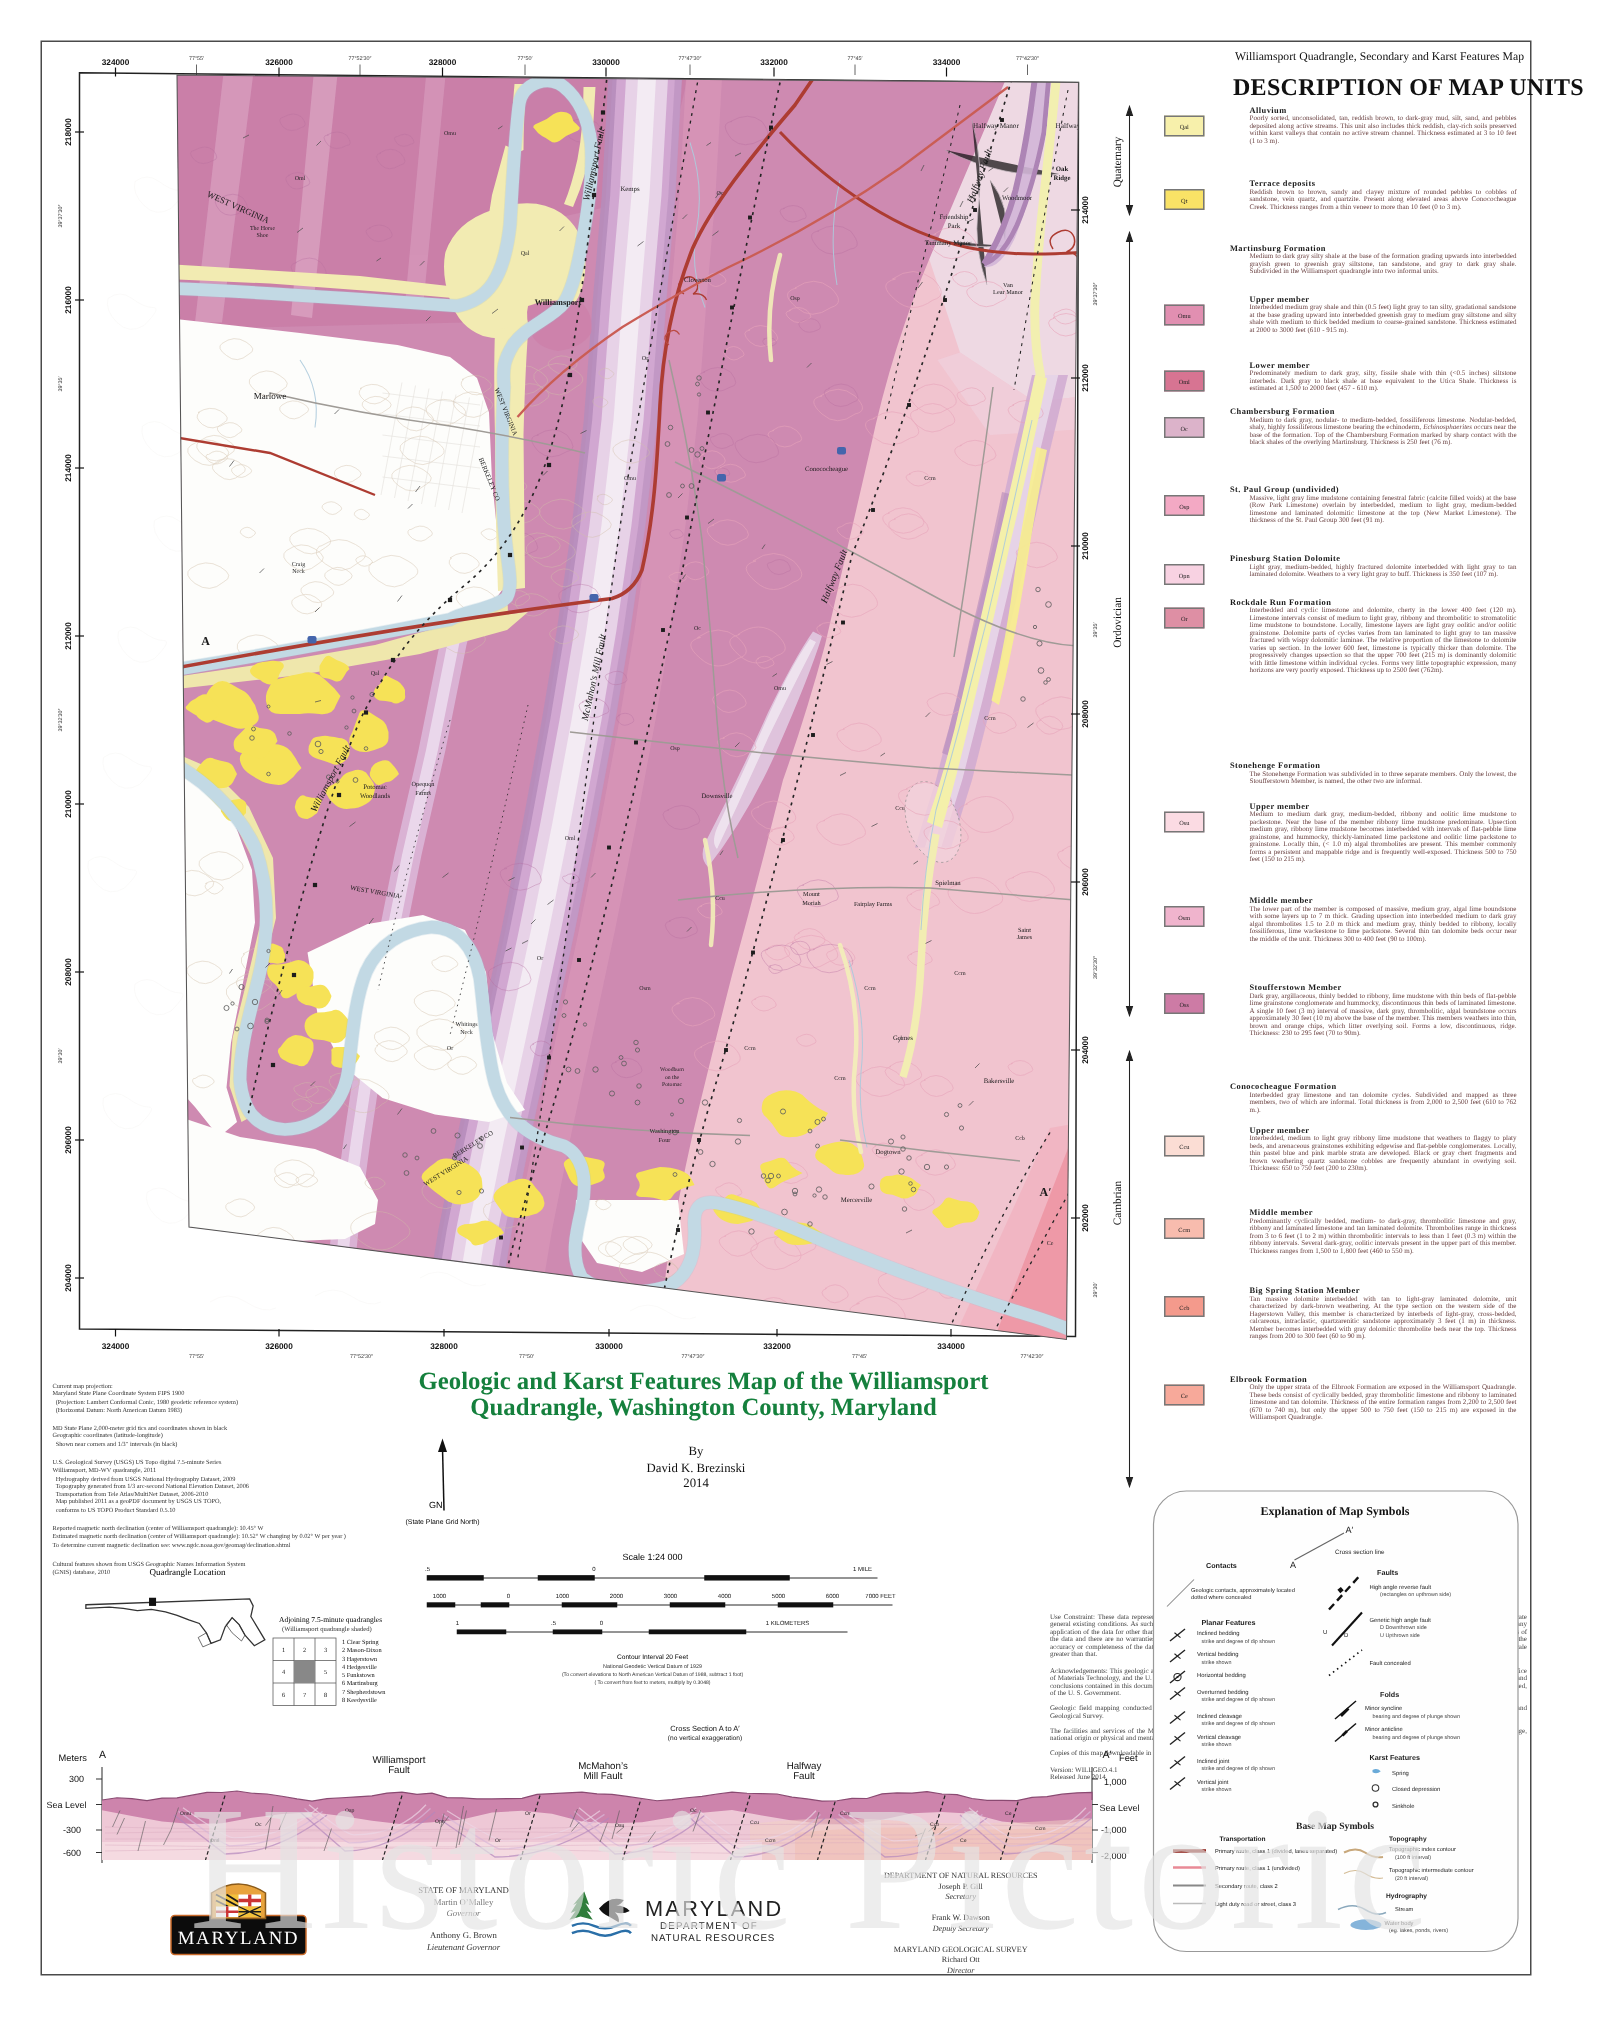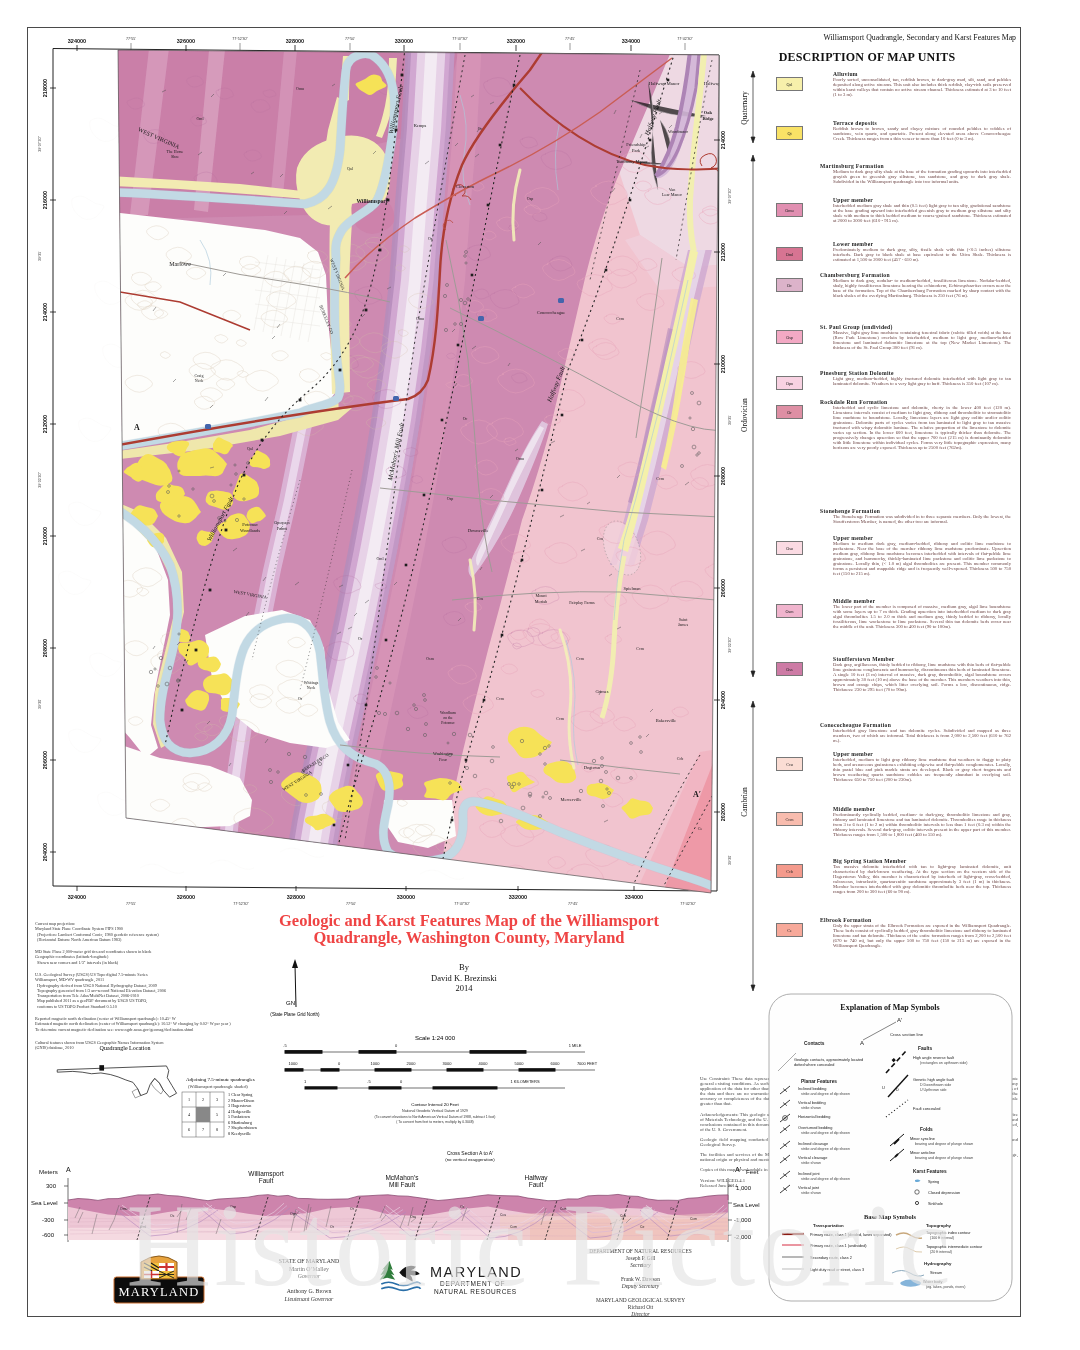--- a/index.html
+++ b/index.html
@@ -844,21 +844,21 @@
 <line x1="714" y1="812" x2="720" y2="812" stroke="#111" stroke-width="0.8"></line>
 <text x="731" y="196" font-size="3.6" text-anchor="middle" fill="#333" transform="rotate(-90 731 196)">39°37′30″</text>
 <text x="731" y="420" font-size="3.6" text-anchor="middle" fill="#333" transform="rotate(-90 731 420)">39°35′</text>
 <text x="731" y="645" font-size="3.6" text-anchor="middle" fill="#333" transform="rotate(-90 731 645)">39°32′30″</text>
 <text x="731" y="860" font-size="3.6" text-anchor="middle" fill="#333" transform="rotate(-90 731 860)">39°30′</text>
 </g>
 </svg>
 
 <div class="abs" style="left:740px;top:33px;width:276px;text-align:right;font-size:7.8px;color:#111">Williamsport Quadrangle, Secondary and Karst Features Map</div>
 
-<div class="abs" style="left:742px;top:50px;width:250px;text-align:center;font-size:12px;font-weight:bold;color:#111;letter-spacing:0.2px">DESCRIPTION OF MAP UNITS</div>
+<div class="abs" style="left:814px;top:50px;width:250px;text-align:center;font-size:16px;font-weight:bold;color:#111;letter-spacing:0.2px">DESCRIPTION OF MAP UNITS</div>
 
 <svg class="abs" style="left:735px;top:60px" width="30" height="1000">
 <g stroke="#222" stroke-width="0.7" fill="#222">
 <line x1="18" y1="16" x2="18" y2="78"></line>
       <polygon points="18,11 16,17 20,17"></polygon>
       <polygon points="18,83 16,77 20,77"></polygon>
 <line x1="18" y1="100" x2="18" y2="612"></line>
       <polygon points="18,95 16,101 20,101"></polygon>
       <polygon points="18,617 16,611 20,611"></polygon>
 <line x1="18" y1="646" x2="18" y2="926"></line>
@@ -972,21 +972,21 @@
 &nbsp;&nbsp;Transportation from Tele Atlas/MultiNet Dataset, 2006-2010<br>
 &nbsp;&nbsp;Map published 2011 as a geoPDF document by USGS US TOPO,<br>
 &nbsp;&nbsp;conforms to US TOPO Product Standard 0.5.10</div>
 <div class="abs tinyL" style="left:35px;top:1016px;width:250px">
 Reported magnetic north declination (center of Williamsport quadrangle):  10.45° W<br>
 Estimated magnetic north declination (center of Williamsport quadrangle):  10.52° W changing by  0.02° W per year  )<br>
 To determine current magnetic declination see: www.ngdc.noaa.gov/geomag/declination.shtml</div>
 <div class="abs tinyL" style="left:35px;top:1040px;width:230px">
 Cultural features shown from USGS Geographic Names Information System<br>(GNIS) database, 2010</div>
 
-<div class="abs" style="left:264px;top:912px;width:410px;text-align:center;font-size:16.5px;font-weight:bold;color:#ef4444;line-height:1.04">Geologic and Karst Features Map of the Williamsport Quadrangle, Washington County, Maryland</div>
+<div class="abs" style="left:264px;top:912px;width:410px;text-align:center;font-size:16.5px;font-weight:bold;color:#15803d;line-height:1.04">Geologic and Karst Features Map of the Williamsport Quadrangle, Washington County, Maryland</div>
 <div class="abs" style="left:364px;top:962px;width:200px;text-align:center;font-size:8.5px;color:#111;line-height:1.25">By<br>David K. Brezinski<br>2014</div>
 
 <svg class="abs" style="left:255px;top:955px" width="90" height="65">
 <line x1="41" y1="52" x2="40" y2="10" stroke="#111" stroke-width="1"></line>
 <polygon points="40,4 37,13 43,13" fill="#111"></polygon>
 <text x="31" y="50" font-size="6" font-family="Liberation Sans,sans-serif">GN</text>
 <text x="40" y="61" font-size="4.6" text-anchor="middle" font-family="Liberation Sans,sans-serif">(State Plane Grid North)</text>
 </svg>
 
 <svg class="abs" style="left:275px;top:1032px" width="330" height="95">

